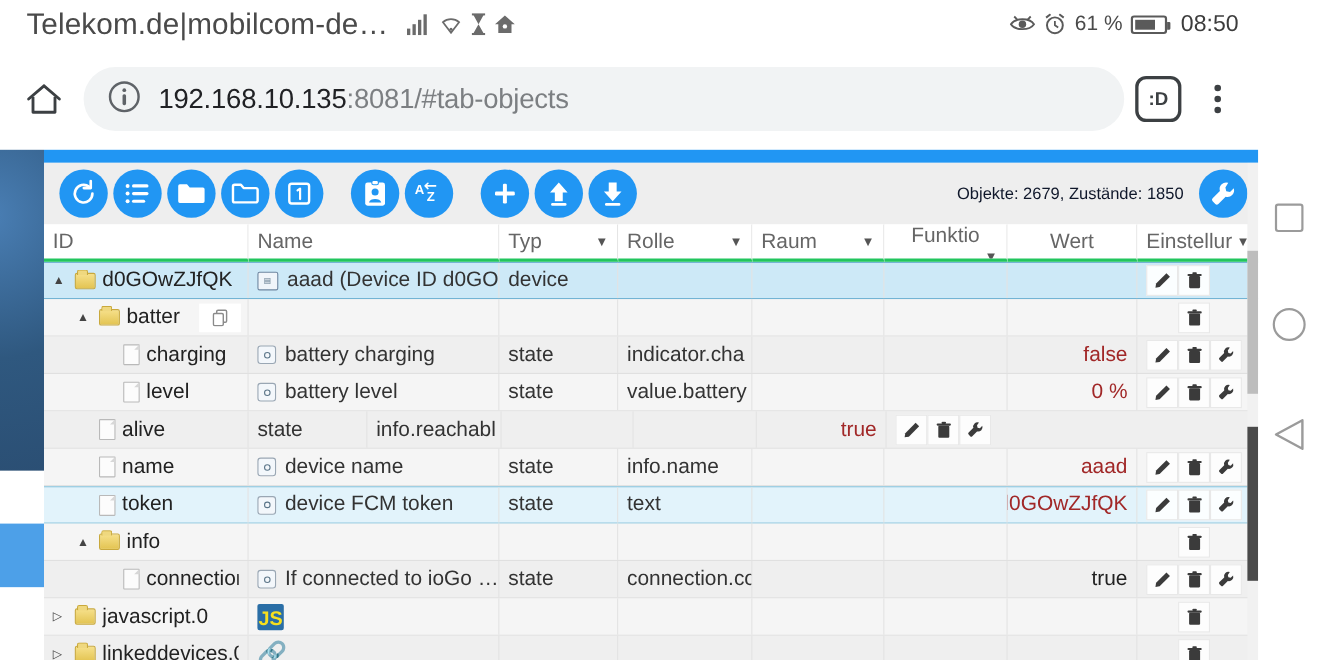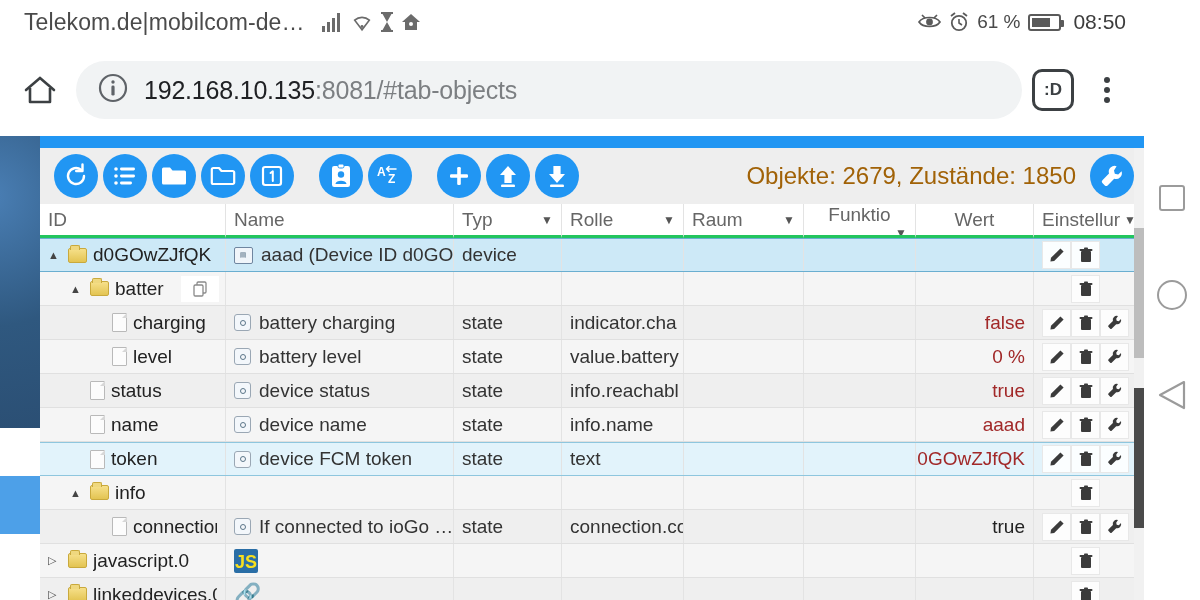--- a/index.html
+++ b/index.html
@@ -11,21 +11,21 @@
   }
   #root { position: relative; width: 1200px; height: 600px; }
 
   
   .statusbar {
     position: absolute; left: 0; top: 0; width: 1144px; height: 44px;
     background: #ffffff;
     display: flex; align-items: center;
   }
   .sb-carrier {
-    font-size: 23px; color: #4a4a4a; margin-left: 24px;
+    font-size: 27px; color: #4a4a4a; margin-left: 24px;
     letter-spacing: .1px; white-space: nowrap;
   }
   .sb-icons-left { display: flex; align-items: center; gap: 7px; margin-left: 17px; }
   .sb-right {
     margin-left: auto; display: flex; align-items: center; gap: 8px;
     padding-right: 18px; color: #4a4a4a; font-size: 20px;
   }
   .sb-batt-text { font-size: 19px; color: #4a4a4a; }
   .sb-time { font-size: 21px; color: #3c3c3c; margin-left: 4px; }
   .battery-shell {
@@ -85,21 +85,21 @@
 
   
   .toolbar { position: relative; height: 56px; display: flex; align-items: center; padding: 0 0 0 14px; }
   .rbtn {
     width: 44px; height: 44px; border-radius: 50%; background: #2196f3;
     display: flex; align-items: center; justify-content: center;
     color: #fff; flex: 0 0 auto; margin-right: 5px;
   }
   .rbtn.gap { margin-left: 20px; }
   .tb-status {
-    margin-left: auto; font-size: 24px; color: #a16207; white-space: nowrap;
+    margin-left: auto; font-size: 15px; color: #0f172a; white-space: nowrap;
     padding-right: 14px;
   }
   .rbtn.wrench { margin-right: 10px; }
 
   
   .table { position: relative; width: 1104px; }
   .row { display: flex; height: 34px; align-items: stretch; }
   .thead .row { height: 34px; background: #ffffff; }
   .th, .td {
     border-right: 1px solid #e3e3e3; display: flex; align-items: center;
@@ -548,29 +548,21 @@
                     </svg>
                   </span>
                 </div>
               </div>
             </div>
             <div class="row">
               <div class="td c-id">
                 <div class="idcell" style="padding-left: 22px;">
                   <span class="twisty"></span>
                   <span class="doc"></span>
-                  <span class="idtext">status</span>
-                </div>
-              </div>
-              <div class="td c-name">
-                <div class="namecell">
-                  <span class="state-ico">
-                    <i></i>
-                  </span>
-                  <span>device status</span>
+                  <span class="idtext">alive</span>
                 </div>
               </div>
               <div class="td c-typ">state</div>
               <div class="td c-rol">info.reachabl</div>
               <div class="td c-raum"></div>
               <div class="td c-fun"></div>
               <div class="td c-wert">
                 <span class="wert">true</span>
               </div>
               <div class="td c-set">

